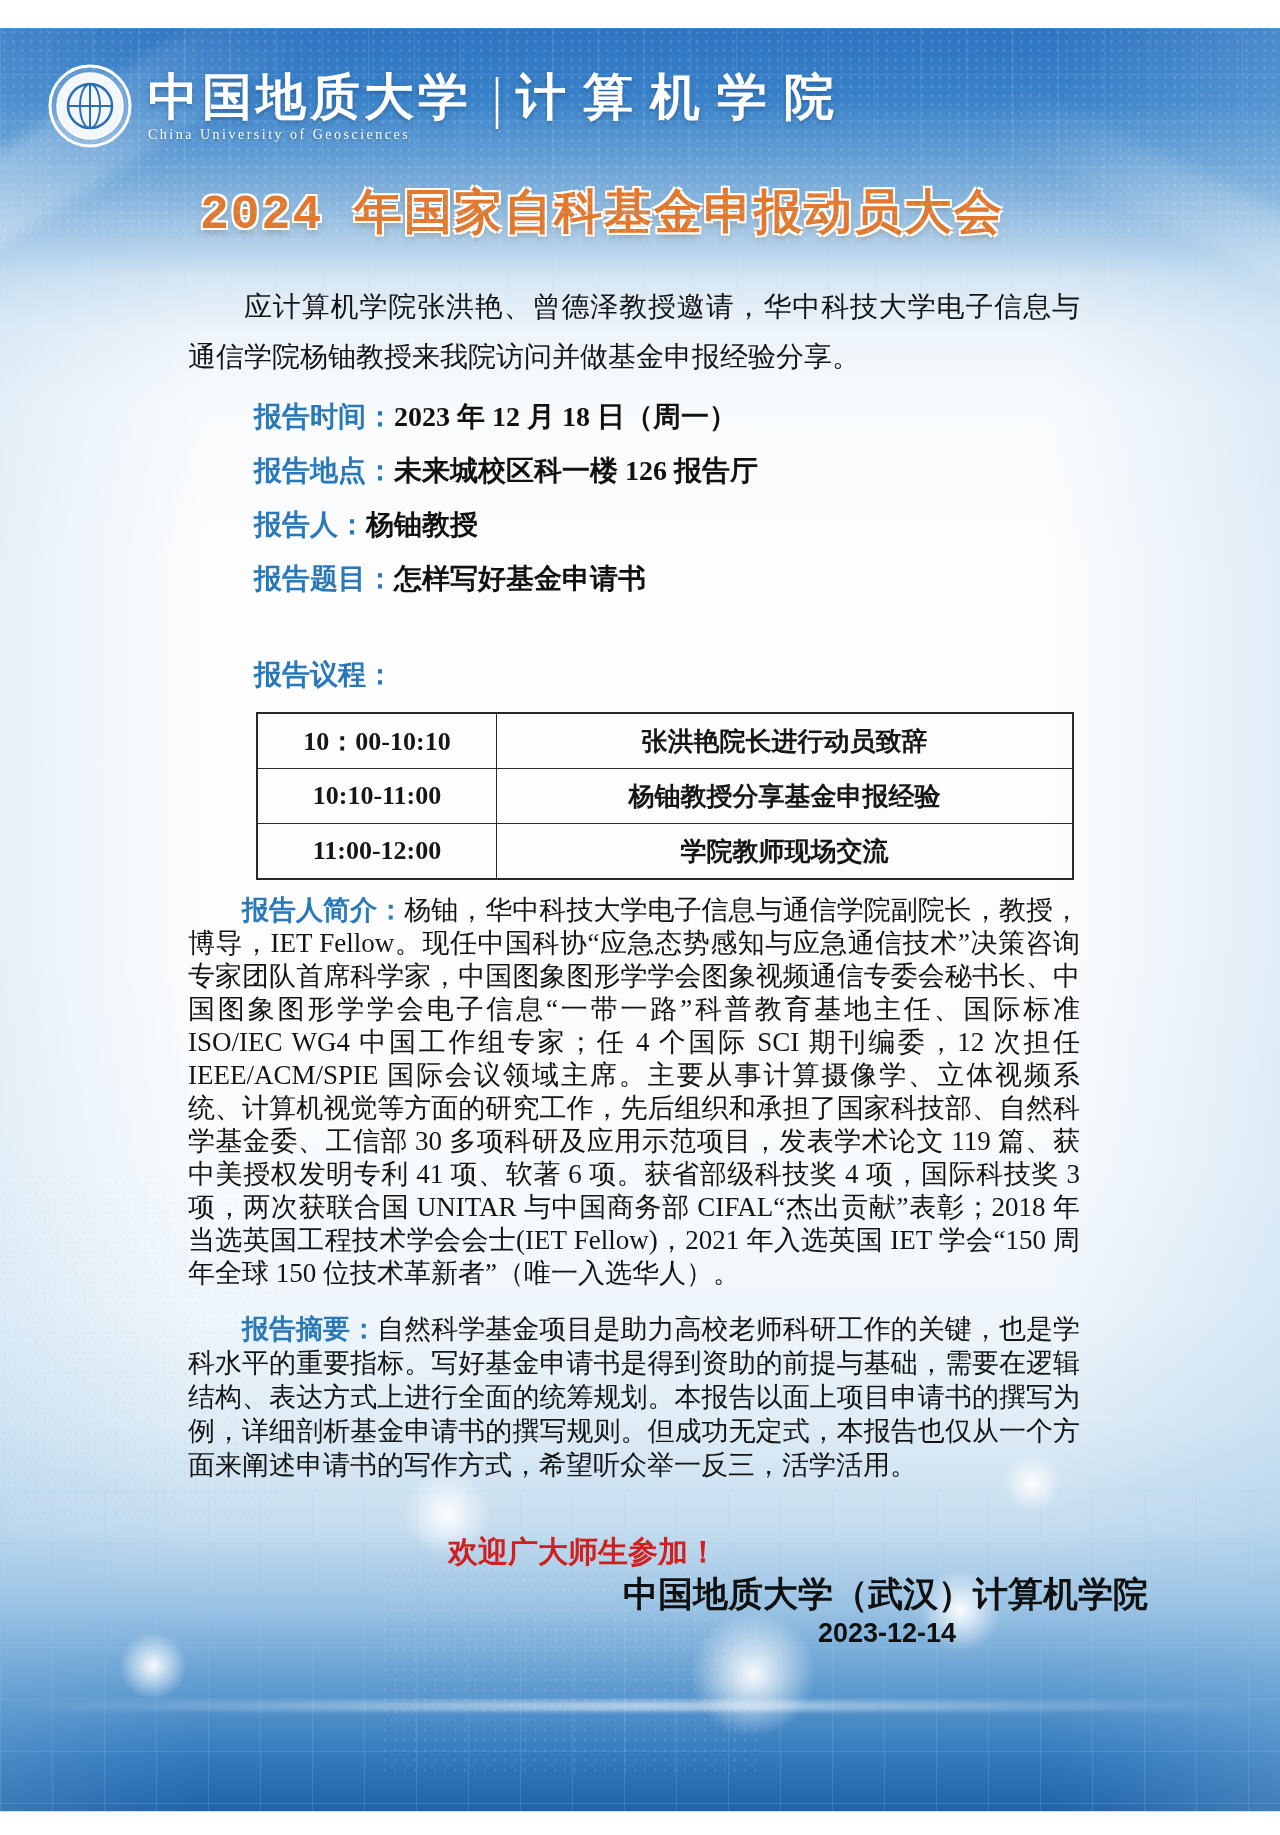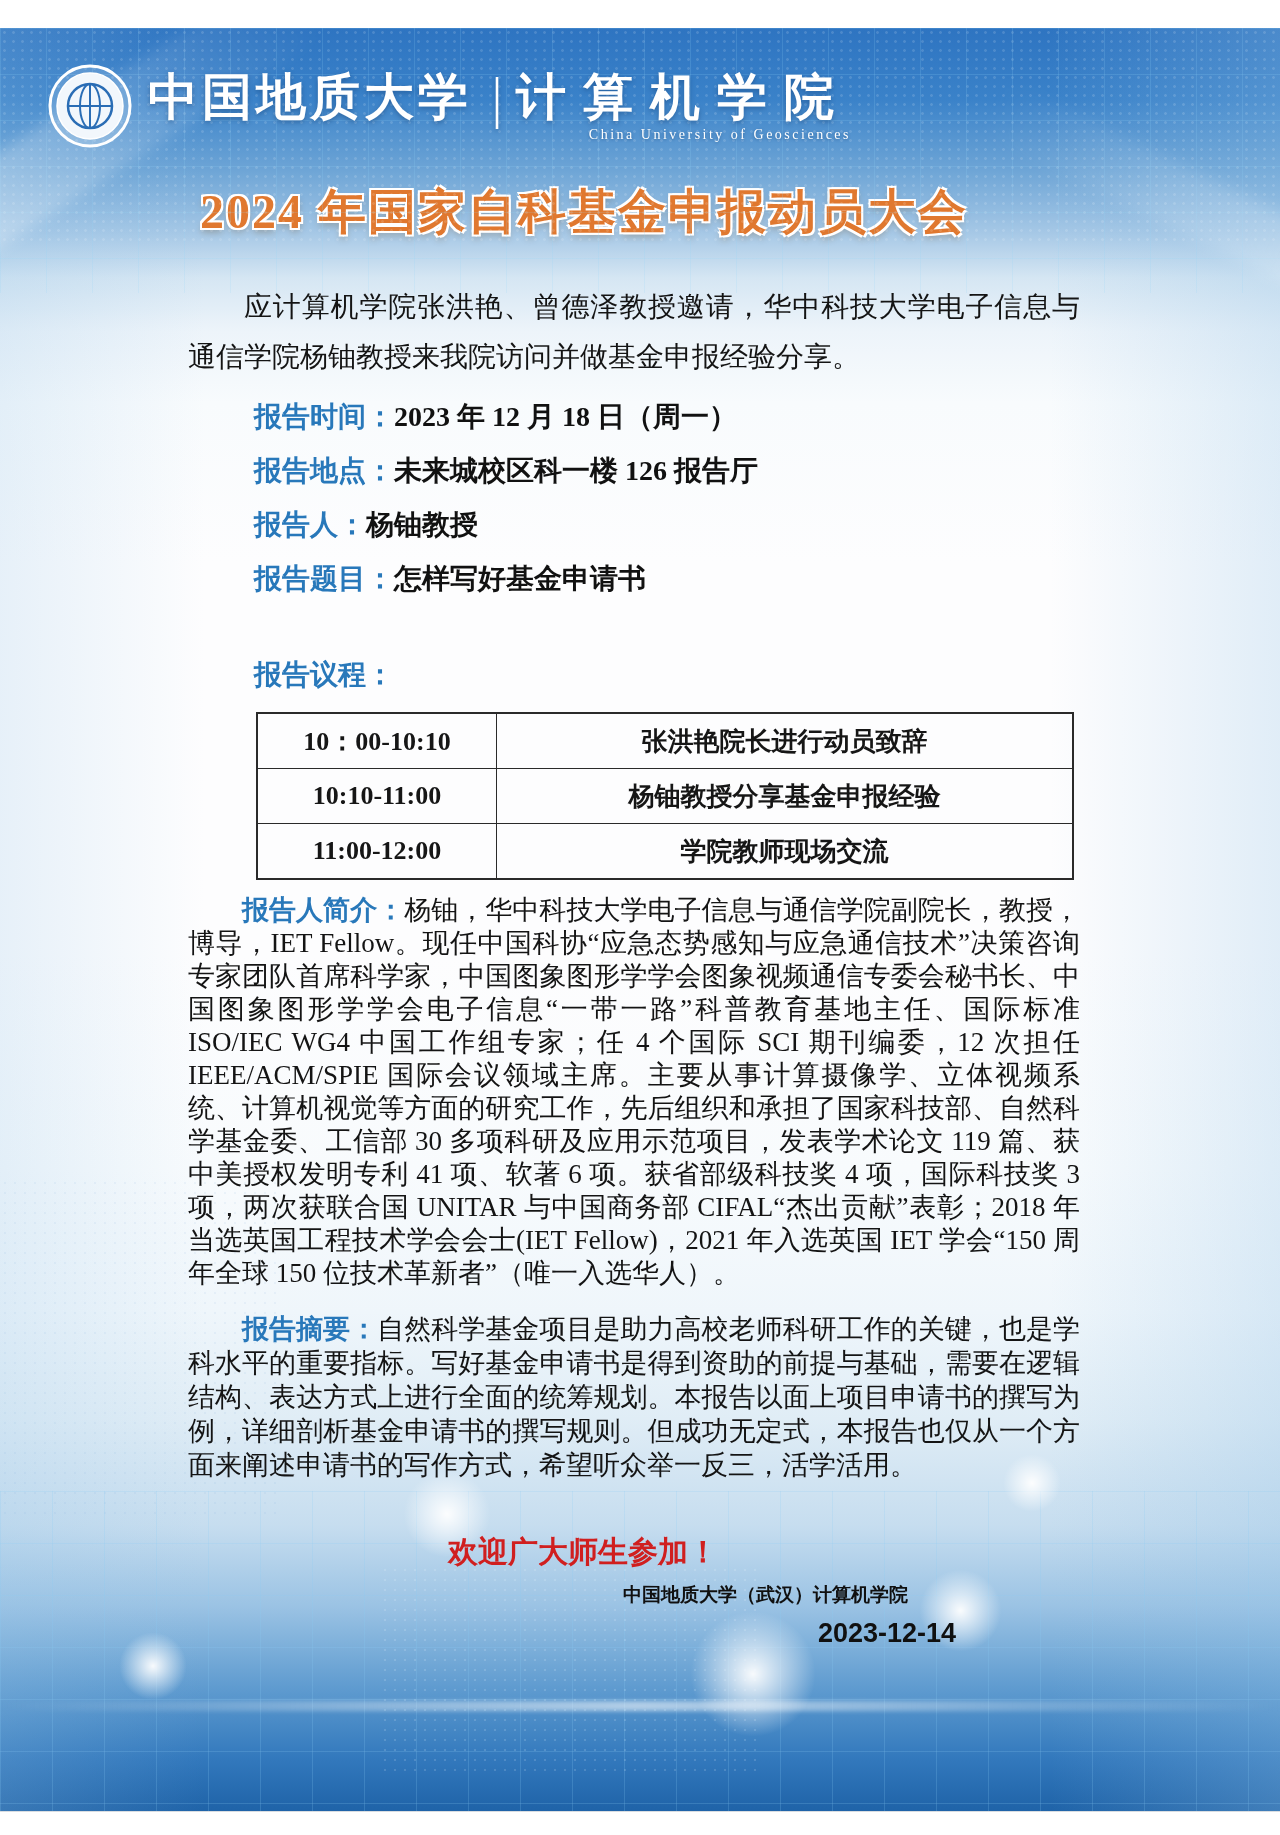--- a/index.html
+++ b/index.html
@@ -67,49 +67,50 @@
   .logo{width:84px;height:84px;flex:0 0 84px;}
   .brand-text{margin-left:16px;color:#ffffff;}
   .zh-line{display:flex;align-items:center;
     font-size:50px;font-weight:bold;line-height:56px;
     text-shadow:0 2px 5px rgba(20,60,110,.45);}
   .zh-uni{letter-spacing:4px;}
   .zh-div{margin:0 14px 0 20px;font-weight:normal;transform:scaleY(1.15);}
   .zh-college{letter-spacing:17px;}
   .en-line{font-size:14px;letter-spacing:2.5px;margin-top:2px;
     font-family:"Liberation Serif","DejaVu Serif",serif;
-    text-shadow:0 1px 3px rgba(20,60,110,.5);text-align:right;}
+    text-shadow:0 1px 3px rgba(20,60,110,.5);}
   
   .title{
     margin:26px 0 12px 200px;width:fit-content;
     font-size:48px;font-weight:bold;letter-spacing:2px;color:#e0782f;
     text-shadow:
       -2px -2px 0 #ffffff, 2px -2px 0 #ffffff,
       -2px 2px 0 #ffffff, 2px 2px 0 #ffffff,
       0 4px 7px rgba(110,70,20,.35);
+    font-family: Liberation Mono, monospace;
   }
   
   .content{position:relative;padding:0 200px 0 188px;color:#141414;}
   .intro{margin:38px 0 0 0;font-size:28px;line-height:50px;text-indent:2em;text-align:justify;}
   .lbl{color:#2878ba;font-weight:bold;}
   .details{margin-top:16px;}
   .detail-line{margin:16px 0 0 66px;font-size:28px;line-height:38px;}
   .detail-line .val{font-weight:bold;color:#111111;}
   .agenda-label{margin:58px 0 0 66px;font-size:28px;line-height:38px;}
   table.agenda{margin:18px 0 0 68px;border-collapse:collapse;width:818px;
     border:2px solid #2a2a2a;padding-left:47px;}
   table.agenda td{border:1.5px solid #2a2a2a;height:52px;text-align:center;
     font-size:26px;font-weight:bold;color:#161616;}
   td.t-cell{width:236px;}
   .bio{margin:14px 0 0 0;font-size:27px;line-height:33px;text-align:justify;text-indent:2em;}
   .abstract{margin:22px 0 0 0;font-size:27px;line-height:34px;text-align:justify;text-indent:2em;}
   
   .footer{position:relative;margin-top:52px;color:#101010;padding-left:28px;}
   .welcome{margin-left:420px;font-size:30px;font-weight:bold;color:#d01f1f;line-height:36px;}
-  .signature{margin:8px 8px 0 595px;font-size:19px;font-weight:bold;line-height:34px;}
+  .signature{margin:8px 8px 0 595px;font-size:35px;font-weight:bold;line-height:34px;}
   .date{margin:4px 0 0 790px;font-size:27px;font-weight:bold;line-height:34px;
     font-family:"Liberation Sans","DejaVu Sans",sans-serif;}
 </style>
 </head>
 <body>
 
 <div class="page">
   <div class="strip-top"></div>
 
   <div class="poster">

